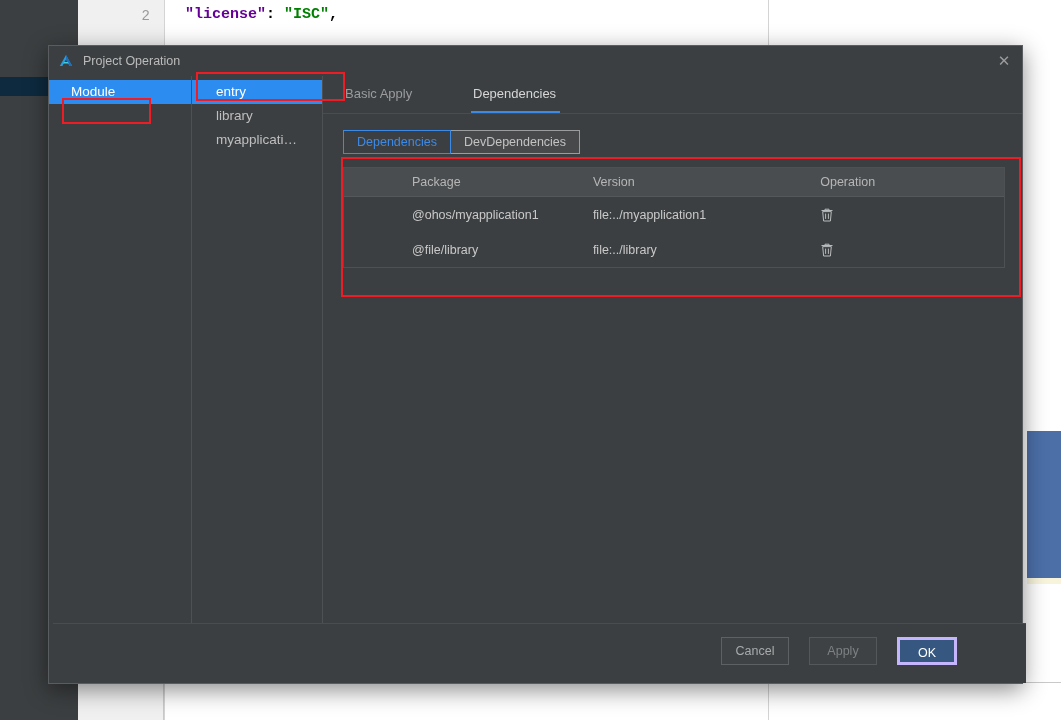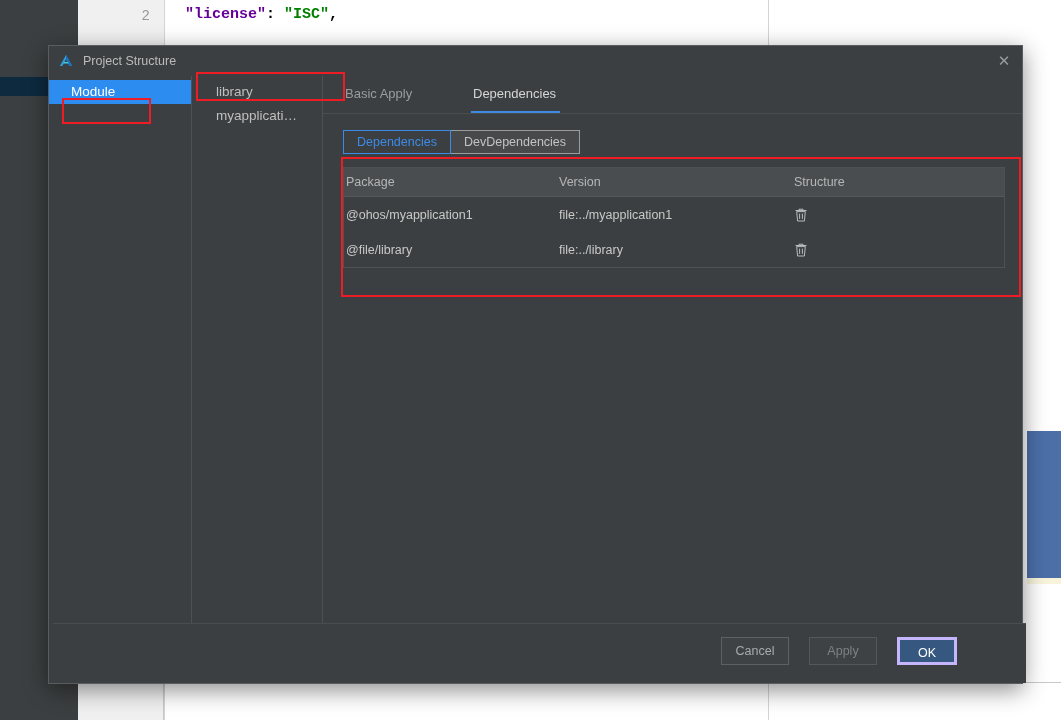--- a/index.html
+++ b/index.html
@@ -235,21 +235,21 @@
     color: #b6b6b6;
     font-size: 12.5px;
     line-height: 28px;
   }
   .tbl-row {
     display: flex;
     height: 35px;
     align-items: center;
   }
   .tbl-row div { font-size: 12.5px; color: #c9c9c9; }
-  .c-pkg { width: 215px; padding-left: 2px; box-sizing: border-box; }
+  .c-pkg { width: 215px; padding-left: 28px; box-sizing: border-box; margin-left: 40px; }
   .c-ver { width: 235px; box-sizing: border-box; }
   .c-op  { width: 190px; box-sizing: border-box; }
   .trash { width: 14px; height: 16px; display: block; }
 
   
   .anno {
     position: absolute;
     border: 2px solid #ee1c25;
     pointer-events: none;
   }
@@ -310,33 +310,36 @@
   <div class="bg-lowerpane-vsplit"></div>
 
   <div class="dialog">
 
     <div class="dlg-titlebar">
       <svg class="dlg-logo" viewBox="0 0 16 16">
         <path d="M8 2 L14.2 13 L11.6 13 L8 6.2 L4.4 13 L1.8 13 Z" fill="#2f9bd6"></path>
         <path d="M8 2 L14.2 13 L11.6 13 L8 6.2 Z" fill="#1b6fc0"></path>
         <path d="M5.2 10.4 L10.8 10.4 L9.9 8.9 L6.1 8.9 Z" fill="#3fd0e0"></path>
       </svg>
-      <span class="dlg-title">Project Structure</span>
+      <span class="dlg-title">Project Operation</span>
       <span class="dlg-close">✕</span>
     </div>
 
     <div class="dlg-body">
 
       <div class="cat-list">
         <div class="cat-item selected">
           <span>Module</span>
         </div>
       </div>
 
       <div class="mod-list">
+        <div class="mod-item selected">
+          <span>entry</span>
+        </div>
         <div class="mod-item">
           <span>library</span>
         </div>
         <div class="mod-item">
           <span>myapplicati…</span>
         </div>
       </div>
 
       <div class="content">
 
@@ -356,21 +359,21 @@
           </div>
           <div class="toggle-btn off">
             <span>DevDependencies</span>
           </div>
         </div>
 
         <div class="table-wrap">
           <div class="tbl-head">
             <div class="c-pkg">Package</div>
             <div class="c-ver">Version</div>
-            <div class="c-op">Structure</div>
+            <div class="c-op">Operation</div>
           </div>
 
           <div class="tbl-row">
             <div class="c-pkg">@ohos/myapplication1</div>
             <div class="c-ver">file:../myapplication1</div>
             <div class="c-op">
               <svg class="trash" viewBox="0 0 14 16">
                 <path d="M1.5 3.5 H12.5 M5 3.5 V2.2 H9 V3.5" stroke="#b9bbbd" stroke-width="1" fill="none"></path>
                 <path d="M2.7 4.6 H11.3 L10.4 14 H3.6 Z" stroke="#b9bbbd" stroke-width="1" fill="none"></path>
                 <path d="M5.6 6.6 V11.9 M8.4 6.6 V11.9" stroke="#b9bbbd" stroke-width="1"></path>

